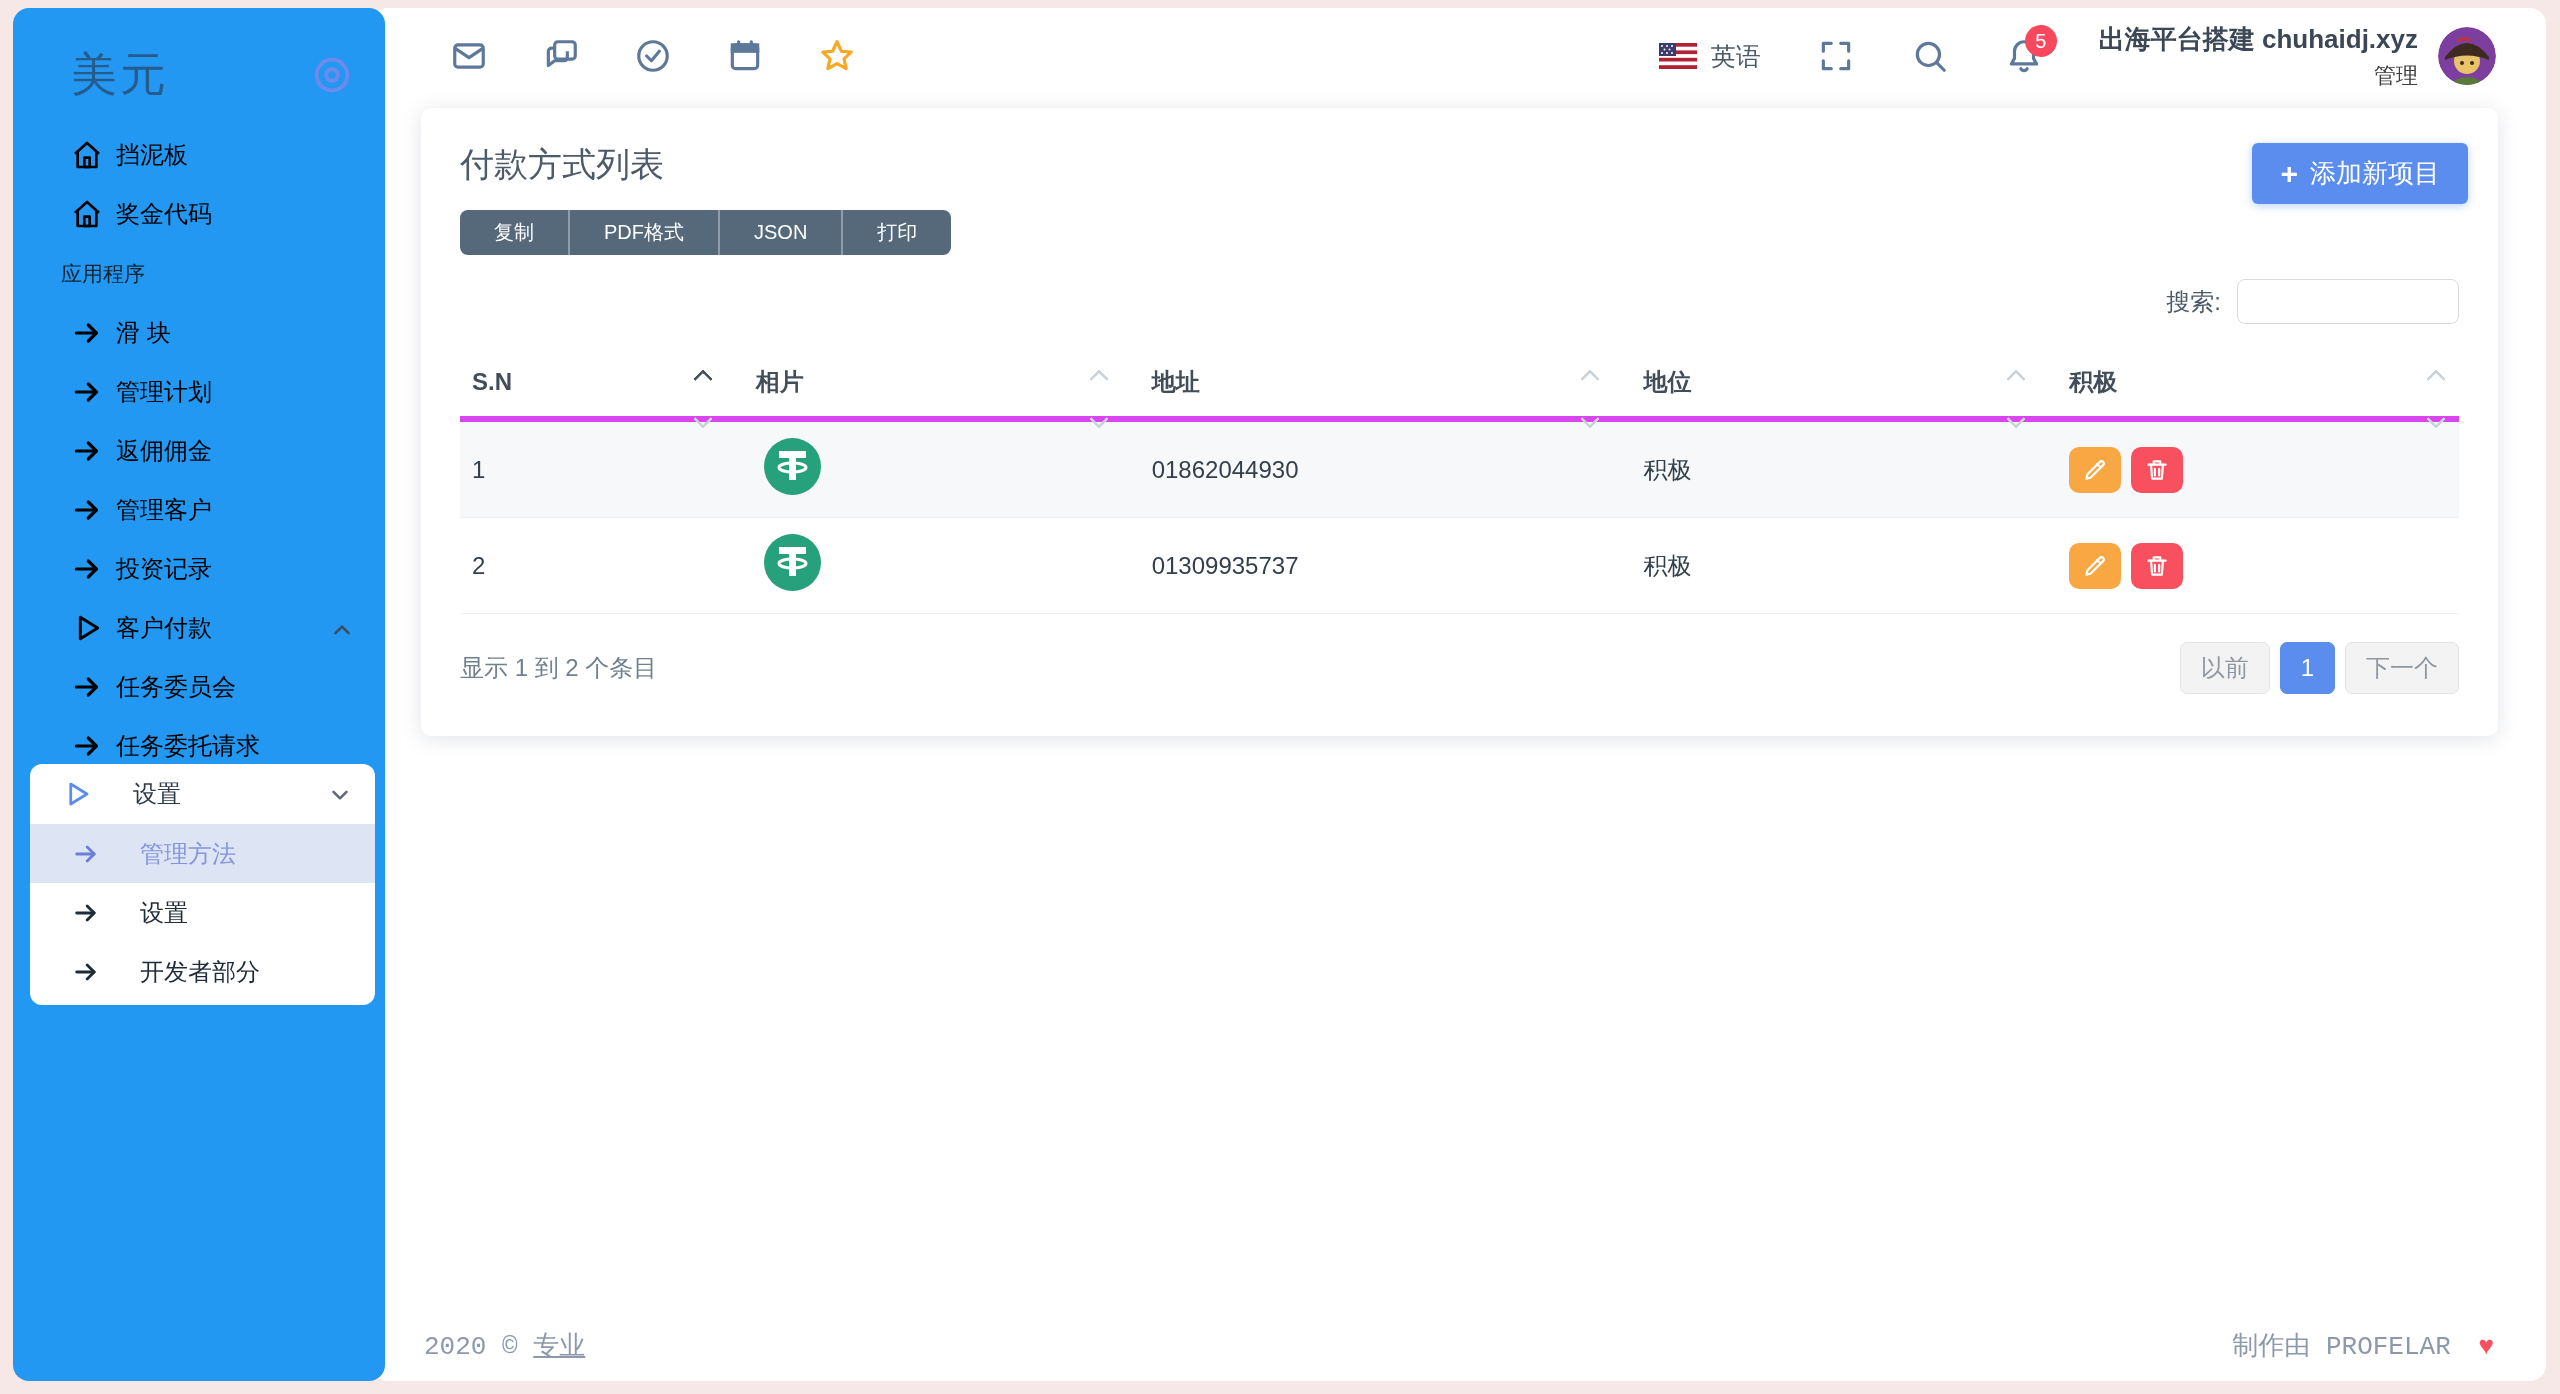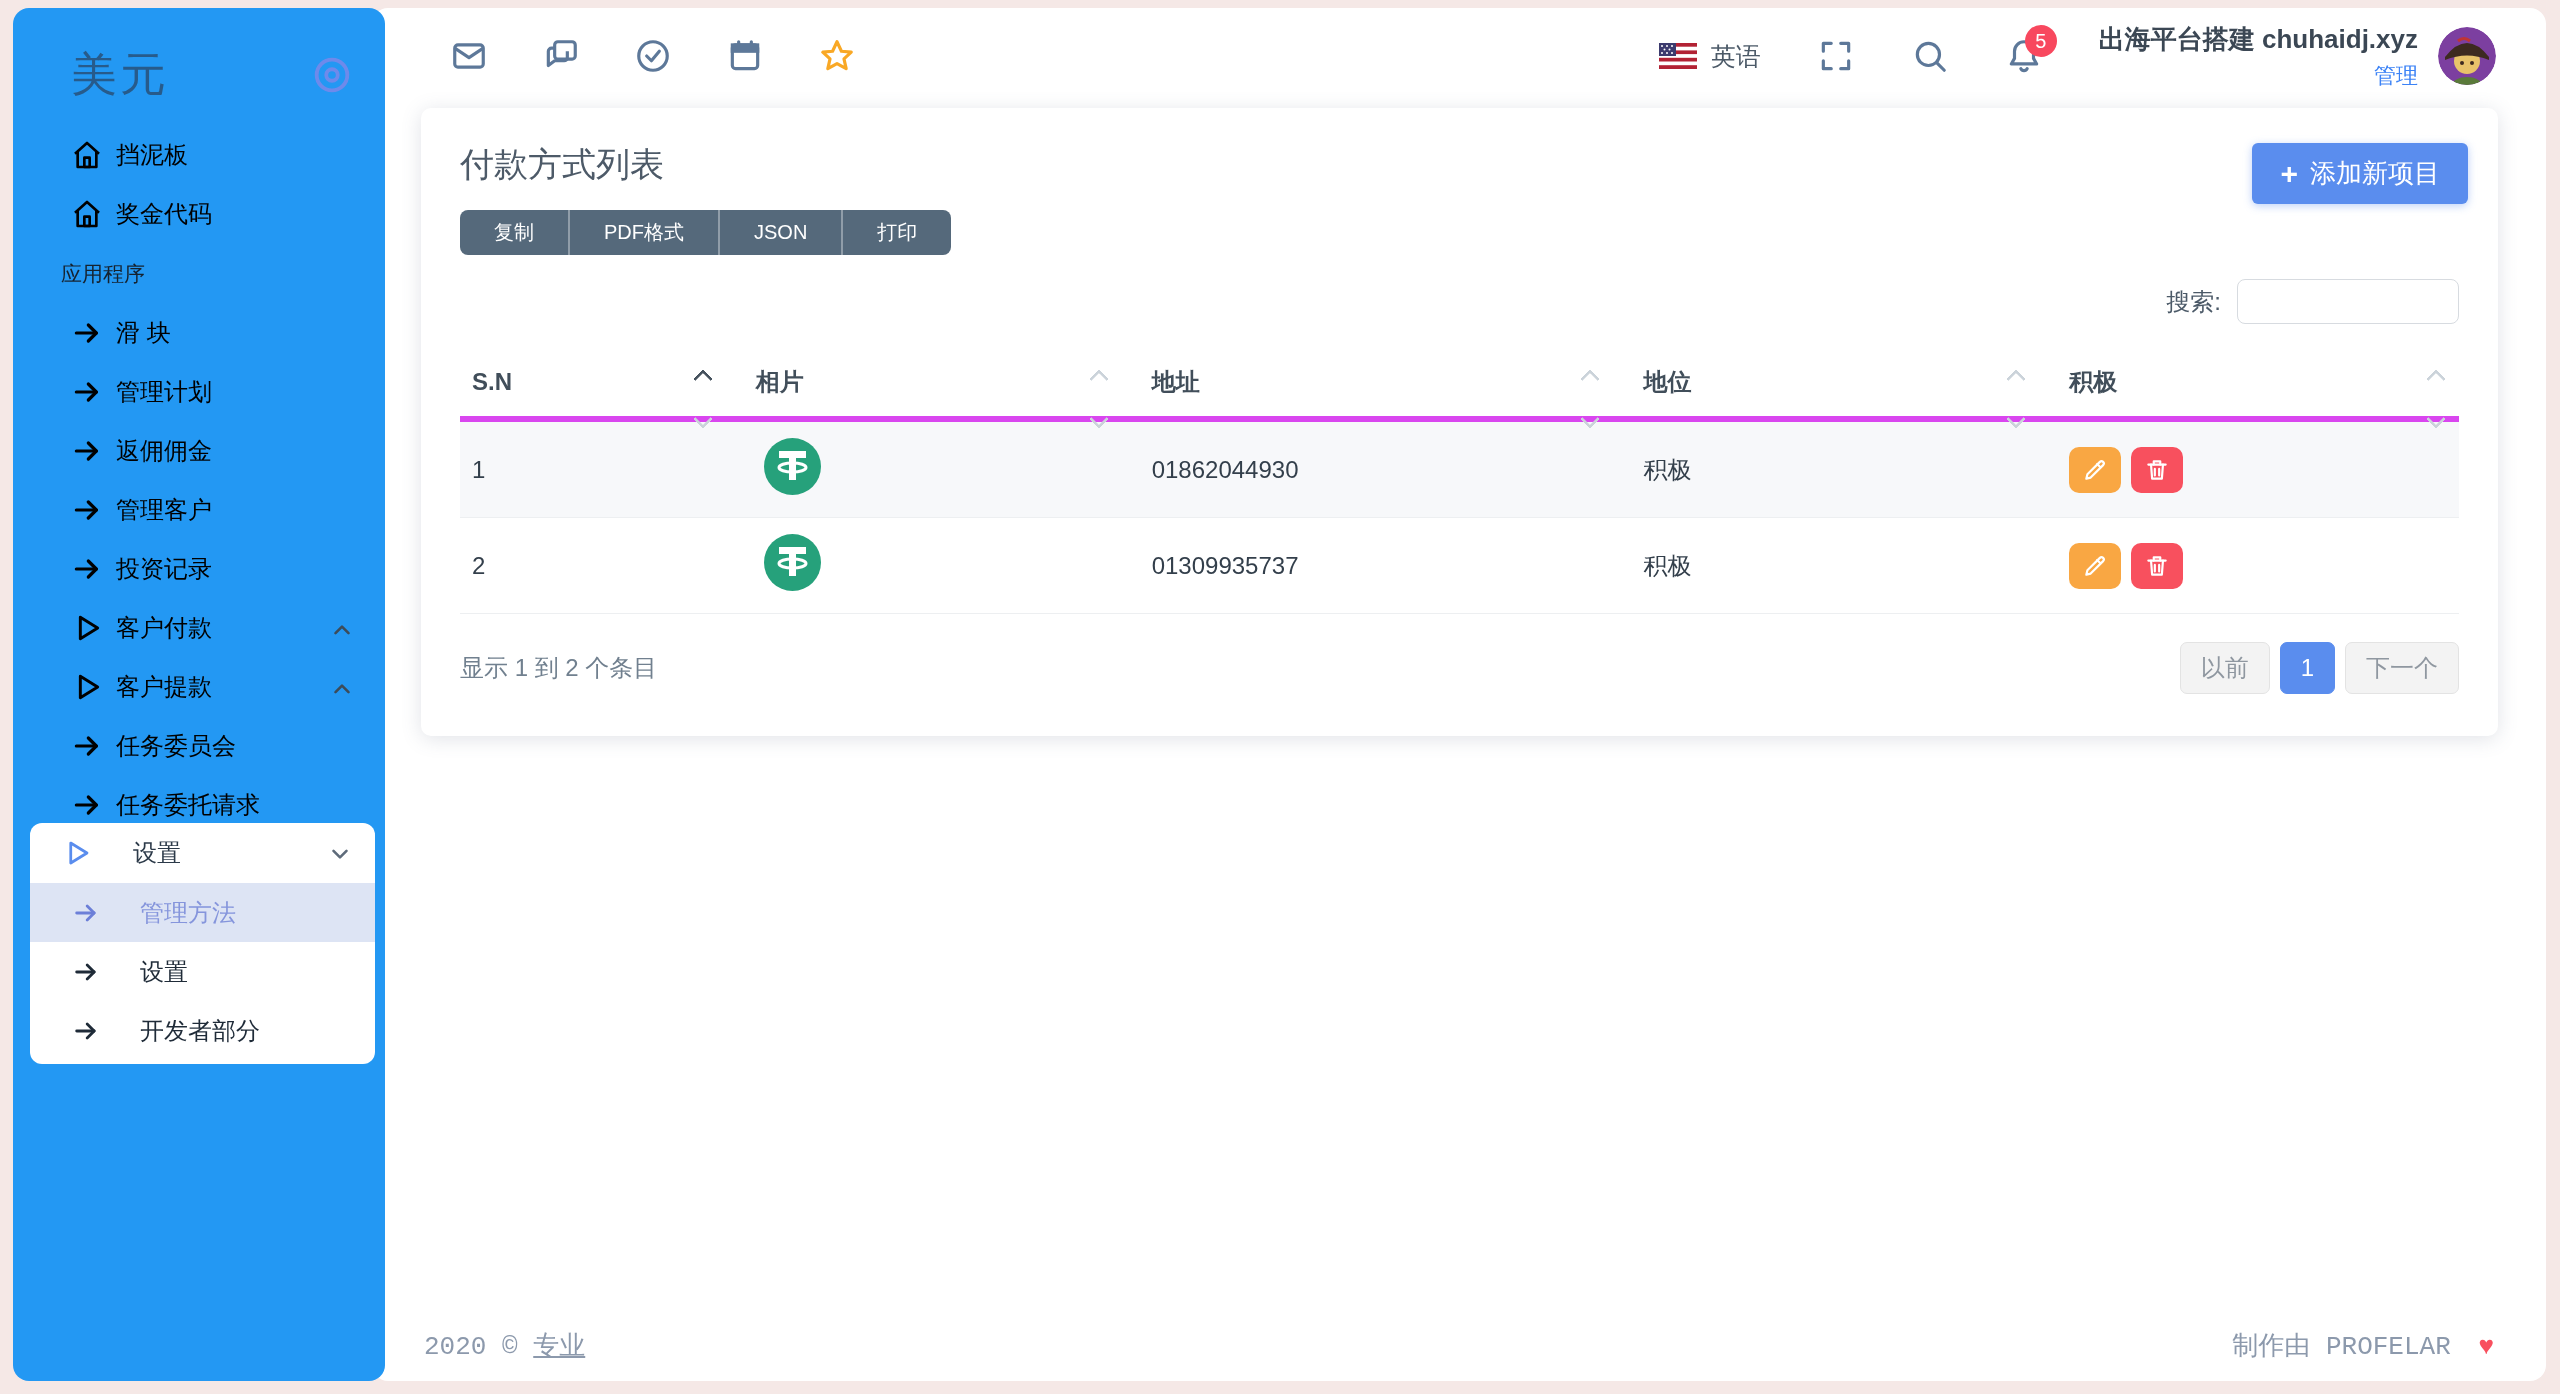--- a/index.html
+++ b/index.html
@@ -16,21 +16,21 @@
   .hicon svg{width:100%;height:100%;}
   .hicon.star{color:var(--star,#f9a825);}
   .topbar-right{display:flex;align-items:center;gap:56px;}
   .lang{display:flex;align-items:center;gap:14px;color:#4c5a68;font-size:25px;cursor:pointer;}
   .lang .flag{display:inline-flex;width:38px;height:26px;}
   .bellwrap{position:relative;display:inline-flex;}
   .badge{position:absolute;top:-12px;right:-14px;min-width:32px;height:32px;border-radius:16px;background:var(--badge,#f8485e);color:#fff;font-size:20px;display:flex;align-items:center;justify-content:center;padding:0 4px;box-sizing:border-box;}
   .user{display:flex;align-items:center;gap:20px;cursor:pointer;}
   .user-text{text-align:right;}
   .user-name{font-size:26px;color:#3b4754;font-weight:700;}
-  .user-role{font-size:22px;color:#3b82f6;margin-top:4px;}
+  .user-role{font-size:22px;color:#404040;margin-top:4px;}
   .avatar{display:inline-flex;width:58px;height:58px;border-radius:50%;overflow:hidden;}
 
   
   .card{position:relative;margin:4px 48px 0 49px;background:#fff;border-radius:10px;box-shadow:0 3px 20px rgba(90,100,125,.18);padding:34px 39px 42px 39px;}
   .card-title{margin:0;font-size:34px;font-weight:500;color:#4d5a68;}
   .add-btn{position:absolute;top:35px;right:30px;display:flex;align-items:center;gap:12px;background:var(--primary,#5a8dee);color:#fff;border:none;border-radius:6px;font-size:26px;padding:13px 28px;cursor:pointer;font-family:inherit;box-shadow:0 2px 8px rgba(90,141,238,.4);}
   .add-btn .plus{font-size:30px;font-weight:700;line-height:1;}
   .export-group{display:inline-flex;margin-top:22px;border-radius:8px;overflow:hidden;}
   .export-btn{background:var(--darkbtn,#55697b);color:#fff;border:none;border-right:2px solid rgba(255,255,255,.35);font-size:20px;padding:9px 34px;cursor:pointer;font-family:inherit;}
   .export-btn:last-child{border-right:none;}
@@ -418,33 +418,20 @@
           </span>
           <span class="nlabel">客户付款</span>
           <span class="nchev">
             <svg viewBox="0 0 24 24" fill="none" stroke="currentColor" stroke-width="2.4" stroke-linecap="round" stroke-linejoin="round">
               <path d="M6 14l6-6 6 6"></path>
             </svg>
           </span>
         </div>
         <div class="nav-item">
           <span class="nicon">
-            <svg viewBox="0 0 24 24" fill="none" stroke="currentColor" stroke-width="2.2" stroke-linejoin="round">
-              <path d="M7 4l13 8-13 8z"></path>
-            </svg>
-          </span>
-          <span class="nlabel">客户提款</span>
-          <span class="nchev">
-            <svg viewBox="0 0 24 24" fill="none" stroke="currentColor" stroke-width="2.4" stroke-linecap="round" stroke-linejoin="round">
-              <path d="M6 14l6-6 6 6"></path>
-            </svg>
-          </span>
-        </div>
-        <div class="nav-item">
-          <span class="nicon">
             <svg viewBox="0 0 24 24" fill="none" stroke="currentColor" stroke-width="2.4" stroke-linecap="round" stroke-linejoin="round">
               <path d="M4 12h15"></path>
               <path d="M13 6l6 6-6 6"></path>
             </svg>
           </span>
           <span class="nlabel">任务委员会</span>
         </div>
         <div class="nav-item">
           <span class="nicon">
             <svg viewBox="0 0 24 24" fill="none" stroke="currentColor" stroke-width="2.4" stroke-linecap="round" stroke-linejoin="round">

